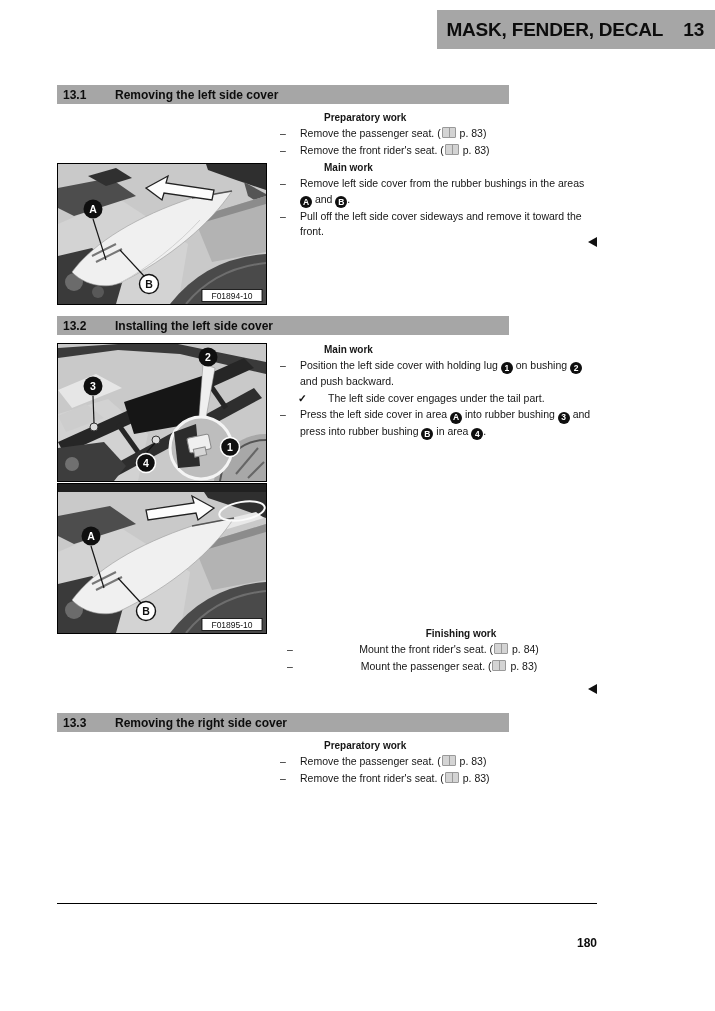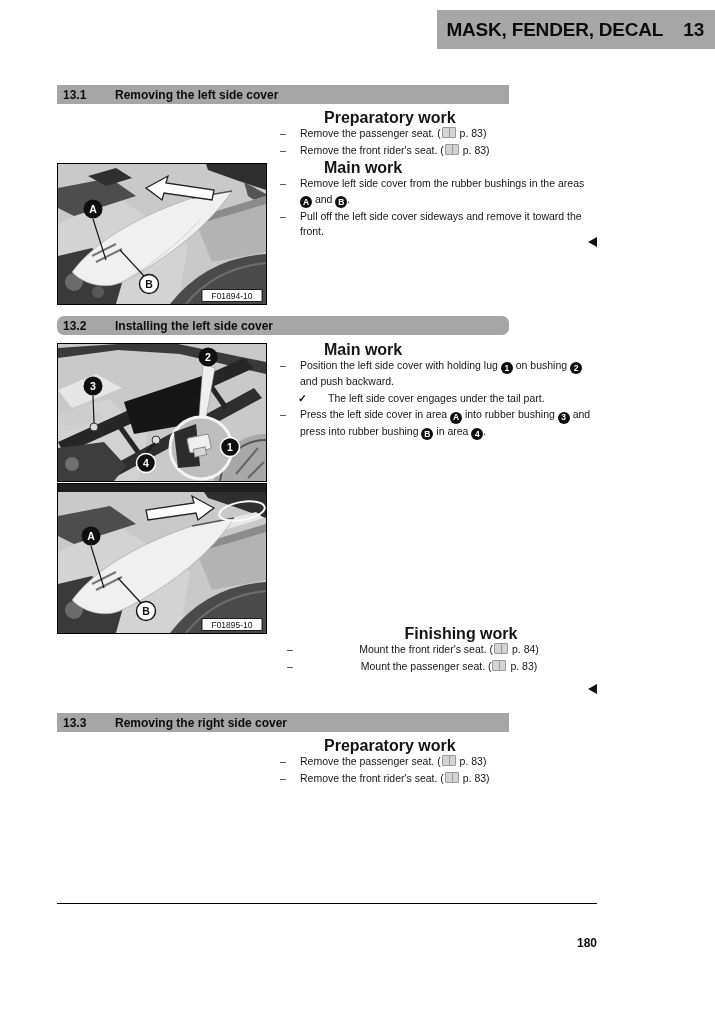--- a/index.html
+++ b/index.html
@@ -12,21 +12,21 @@
               padding-right:11px;box-sizing:border-box;
               font-weight:bold;font-size:19px;color:#0d0d0d;letter-spacing:-0.2px;}
 
   
   .section-bar{position:absolute;left:57px;width:452px;height:19px;background:#a6a6a6;
                display:flex;align-items:center;font-weight:bold;font-size:12px;color:#0d0d0d;}
   .section-number{width:52px;padding-left:6px;flex:none;}
 
   
   .text-block{position:absolute;left:280px;width:318px;font-size:10.5px;line-height:15.5px;color:#151515;}
-  .work-heading{font-weight:bold;font-size:16px;line-height:16px;padding-left:44px;}
+  .work-heading{font-weight:bold;font-size:10px;line-height:16px;padding-left:44px;}
   .work-item{display:flex;margin-bottom:1px;}
   .item-marker{flex:0 0 20px;}
   .work-item.check .item-marker{flex:0 0 30px;margin-left:18px;font-weight:bold;color:#111;}
   .item-text{flex:1;}
 
   .badge{display:inline-flex;width:12px;height:12px;border-radius:50%;background:#0f0f0f;color:#fff;
          font-size:8.5px;font-weight:bold;align-items:center;justify-content:center;
          vertical-align:-2px;line-height:1;}
   .book-icon{display:inline-block;width:12px;height:9px;background:#d4d4d4;border:1px solid #999;
              border-radius:1px;position:relative;vertical-align:-1px;margin:0 1px;}
@@ -117,21 +117,21 @@
       <line x1="86" y1="112" x2="62" y2="86" stroke="#161616" stroke-width="1.2"></line>
       <circle cx="35" cy="45" r="9.5" fill="#0f0f0f"></circle>
       <text x="35" y="48.8" class="fig-label-light">A</text>
       <circle cx="91" cy="120" r="9.5" fill="#fff" stroke="#111" stroke-width="1.4"></circle>
       <text x="91" y="123.8" class="fig-label-dark">B</text>
       <rect x="144" y="125.5" width="60" height="12" fill="#fff" stroke="#000" stroke-width="0.8"></rect>
       <text x="174" y="134.5" class="fig-caption">F01894-10</text>
     </svg>
   </figure>
 
-  <div class="section-bar" style="top:316px;border-radius:7px;">
+  <div class="section-bar" style="top:316px;">
     <span class="section-number">13.2</span>
     <span class="section-title">Installing the left side cover</span>
   </div>
 
   <div class="text-block" style="top:342px;">
     <div class="work-heading">Main work</div>
     <div class="work-list">
         <div class="work-item">
           <span class="item-marker">–</span>
           <span class="item-text">Position the left side cover with holding lug <span class="badge">1</span> on bushing <span class="badge">2</span> and push backward.</span>

